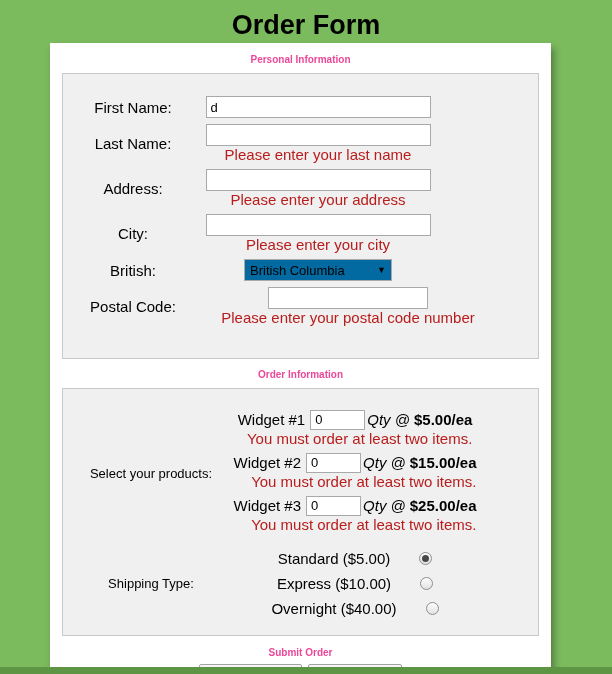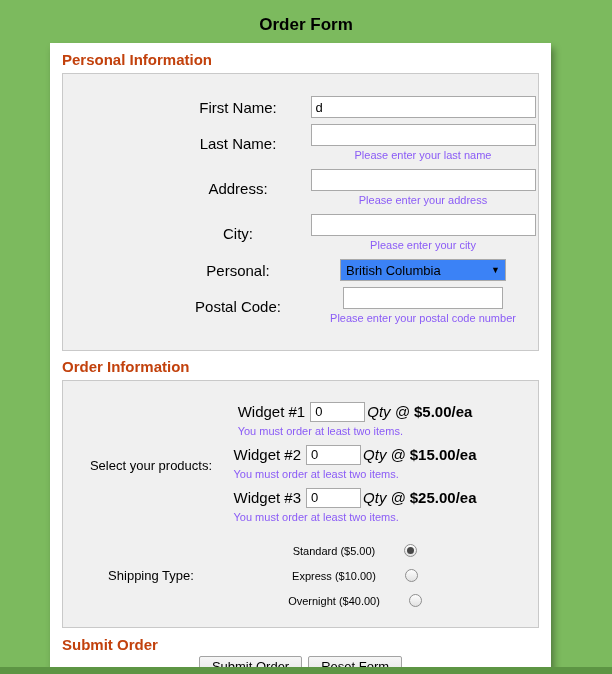--- a/index.html
+++ b/index.html
@@ -7,101 +7,102 @@
   body {
     width: 612px; height: 674px;
     background: #7cba5e;
     font-family: "Liberation Sans", sans-serif;
     position: relative;
     overflow: hidden;
   }
   .page-title {
     margin: 0; padding-top: 13px;
     text-align: center;
-    font-size: 17px; font-weight: bold; color: #000;
+    font-size: 27px; font-weight: bold; color: #000;
     line-height: 24px;
   }
   .container {
     margin: 6px 0 0 50px;
     width: 501px;
     background: #ffffff;
     padding: 8px 12px 10px 12px;
     box-shadow: 3px 5px 7px rgba(0,0,0,0.35);
   }
   .section-heading {
     margin: 0 0 5px 0;
-    font-size: 15px; font-weight: bold; color: #c2410c;
+    text-align: center;
+    font-size: 10px; font-weight: bold; color: #ec4899;
     line-height: 17px;
   }
   .panel {
     background: #f0f0f0;
     border: 1px solid #c9c9c9;
   }
   .panel-personal { padding: 22px 0 24px 0; }
   .panel-order { padding: 20px 0 14px 0; margin-top: 3px; }
   .mid-heading { margin-top: 7px; }
 
   
-  .prow { display: flex; align-items: center; margin-bottom: 6px; justify-content: flex-end; }
-  .prow:last-child { margin-bottom: 0; }
+  .prow { display: flex; align-items: center; margin-bottom: 6px; }
+  .prow:last-child { margin-bottom: 8px; gap: 30px; }
   .plabel {
     width: 140px; text-align: center;
     font-size: 15px; color: #000;
     flex-shrink: 0;
   }
   .pcontent {
     width: 230px; display: flex; flex-direction: column; align-items: center;
   }
   .text-input {
     width: 225px; height: 22px;
     border: 1px solid #a9a9a9; background: #fff;
     font-family: "Liberation Sans", sans-serif;
     font-size: 13px; padding: 2px 4px; color: #000;
   }
   .error {
-    font-size: 11px; color: #8b5cf6;
+    font-size: 15px; color: #b91c1c;
     line-height: 16px; margin-top: 1px;
     white-space: nowrap;
   }
   .fake-select {
-    width: 166px; height: 22px;
-    border: 1px solid #a9a9a9; background: #3b82f6;
+    width: 148px; height: 22px;
+    border: 1px solid #a9a9a9; background: #0369a1;
     display: flex; align-items: center;
     font-size: 13px; padding: 0 5px; color: #000;
     cursor: default;
   }
   .fake-select .sel-text { flex: 1; white-space: nowrap; overflow: hidden; }
   .fake-select .arrow { font-size: 9px; color: #000; margin-left: 4px; }
   .postal-input { width: 160px; }
 
   
   .orow { display: flex; align-items: center; }
   .olabel {
     width: 176px; text-align: center;
     font-size: 13px; color: #000; flex-shrink: 0;
   }
   .ocontent { width: 232px; display: flex; flex-direction: column; align-items: center; }
-  .widget { display: flex; flex-direction: column; align-items: flex-start; margin-bottom: 5px; }
+  .widget { display: flex; flex-direction: column; align-items: flex-end; margin-bottom: 5px; }
   .wline {
     display: flex; align-items: center; white-space: nowrap;
     font-size: 15px; color: #000; line-height: 21px;
   }
   .wline .wname { margin-right: 5px; }
   .wline .wqty-at { margin: 0 4px 0 2px; font-style: italic; }
   .wline b { font-weight: bold; }
   .qty-input {
     width: 55px; height: 20px;
     border: 1px solid #a9a9a9; background: #fff;
     font-family: "Liberation Sans", sans-serif;
     font-size: 13px; padding: 1px 4px; color: #000;
   }
   .shiprow { margin-top: 8px; }
   .ship-opt {
     display: flex; align-items: center; justify-content: center;
-    height: 25px; font-size: 11px; color: #000; cursor: default; gap: 24px;
+    height: 25px; font-size: 15px; color: #000; cursor: default; gap: 24px;
   }
   .radio {
     width: 13px; height: 13px; border-radius: 50%;
     border: 1px solid #8e8e8e;
     background: linear-gradient(#fdfdfd, #e2e2e2);
     margin-left: 5px; position: relative; flex-shrink: 0;
   }
   .radio.checked::after {
     content: ""; position: absolute;
     left: 2px; top: 2px; width: 7px; height: 7px;
@@ -160,21 +161,21 @@
 
     <div class="prow">
       <div class="plabel">City:</div>
       <div class="pcontent">
         <input type="text" class="text-input" value="" style="">
         <div class="error">Please enter your city</div>
       </div>
     </div>
 
     <div class="prow">
-      <div class="plabel">Personal:</div>
+      <div class="plabel">British:</div>
       <div class="pcontent">
         <div class="fake-select">
           <span class="sel-text">British Columbia</span>
           <span class="arrow">▼</span>
         </div>
       </div>
     </div>
 
     <div class="prow">
       <div class="plabel">Postal Code:</div>

